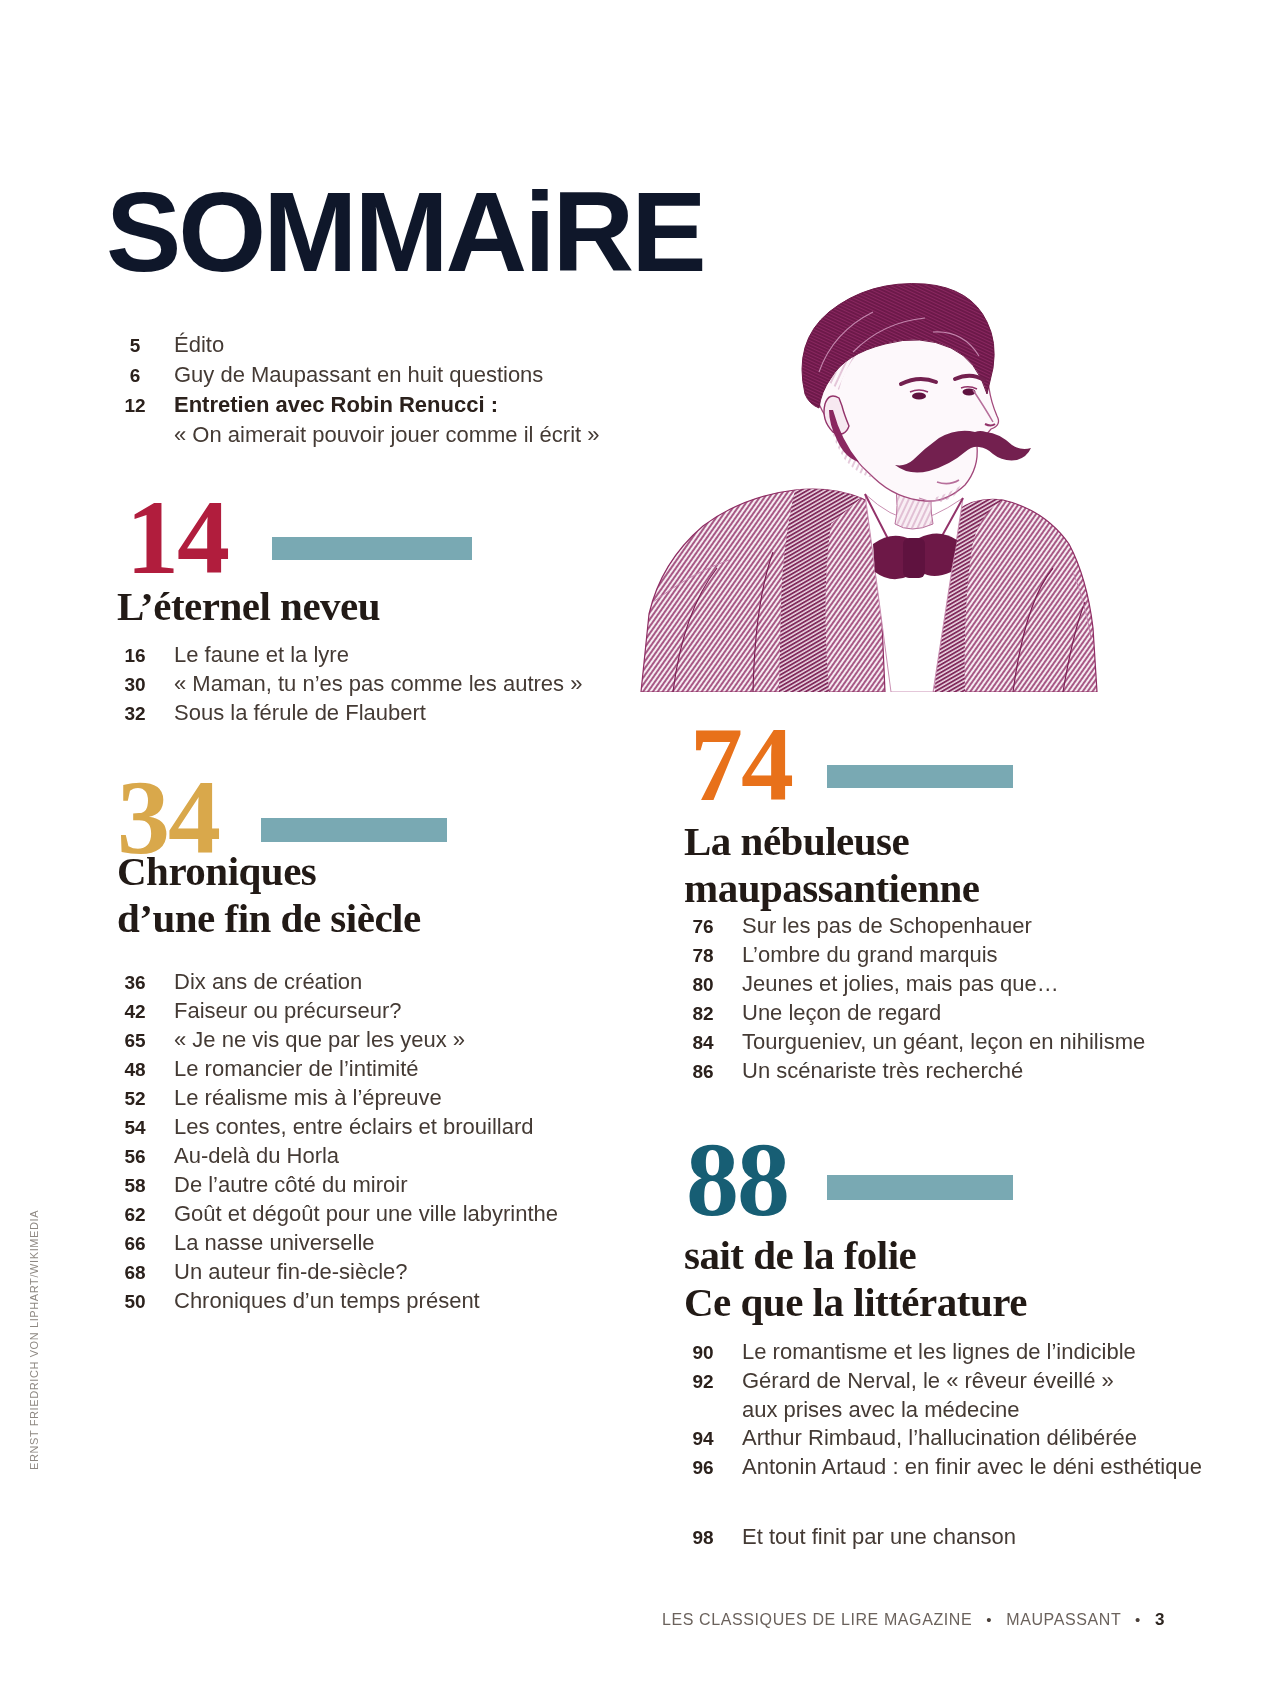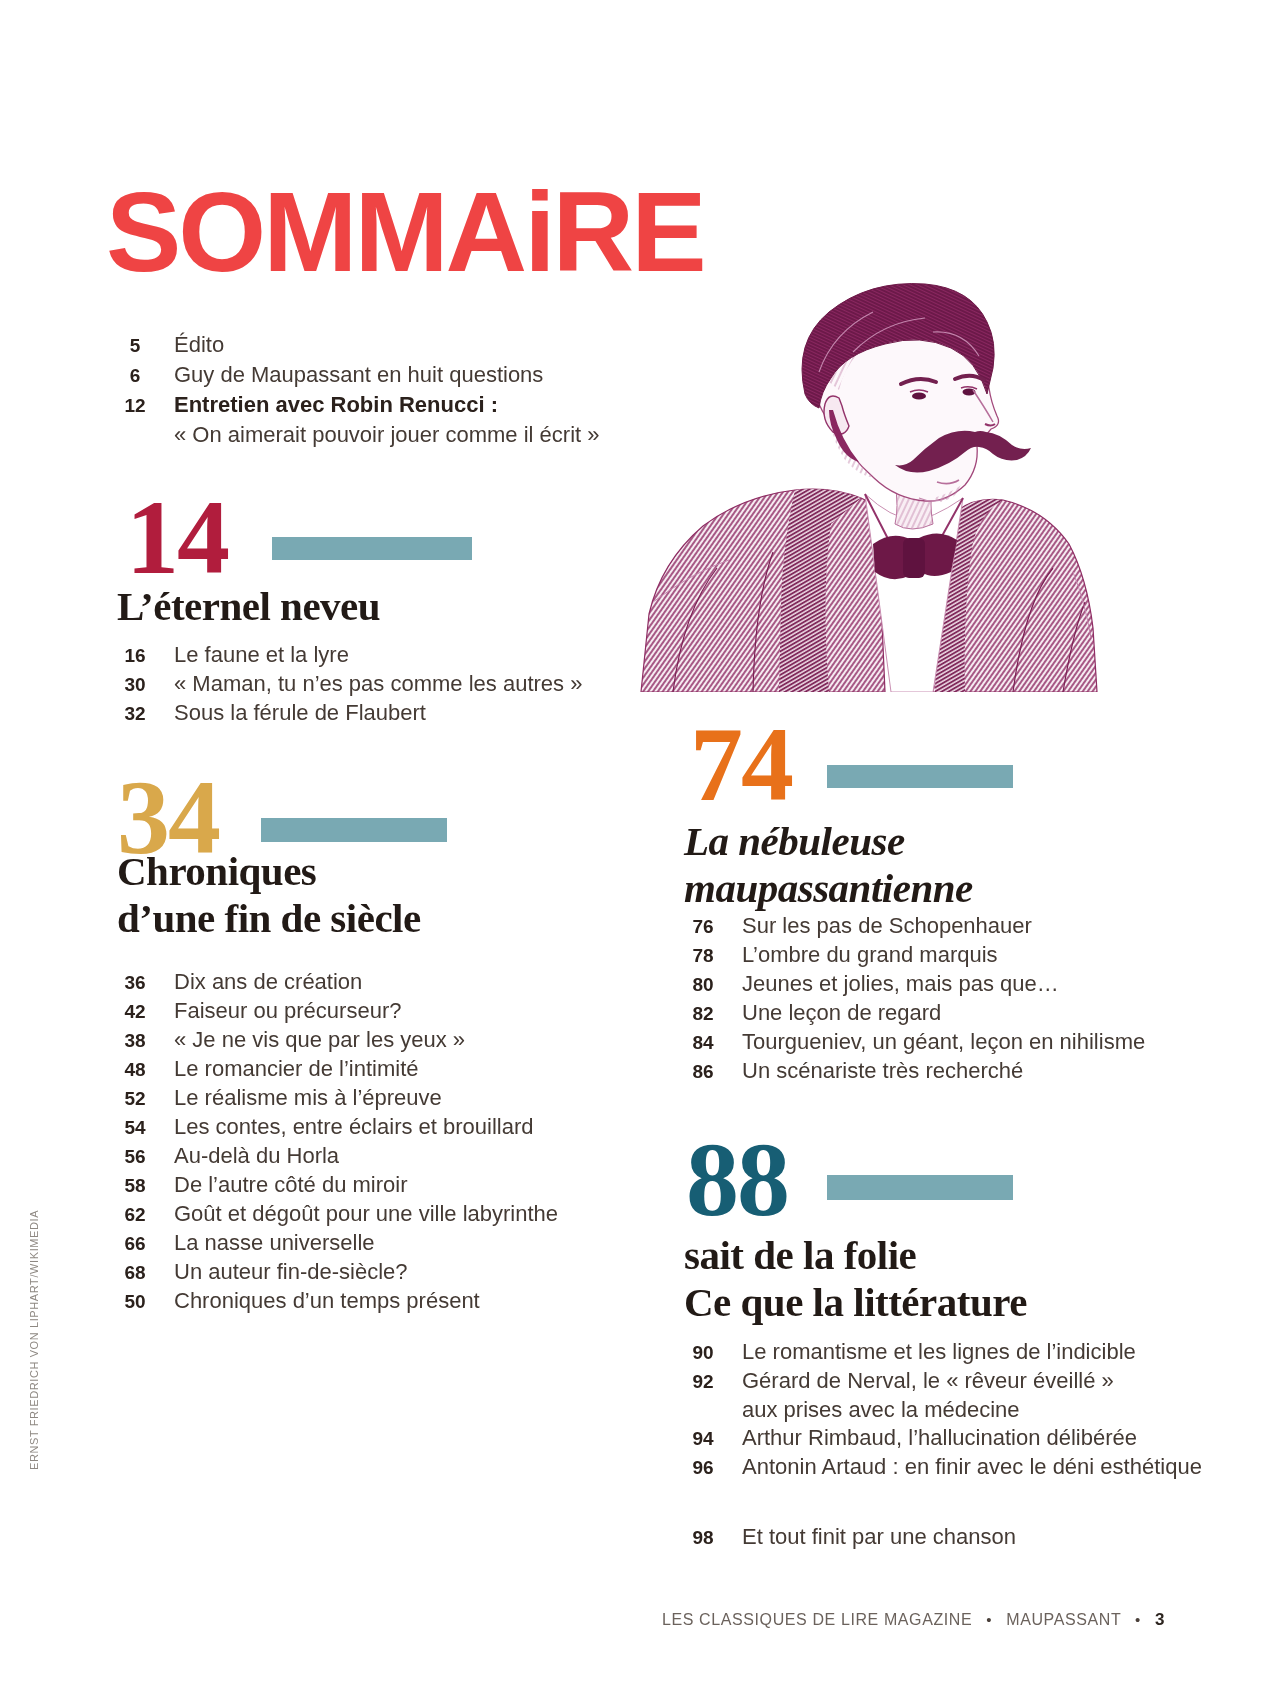--- a/index.html
+++ b/index.html
@@ -32,21 +32,21 @@
   .b14{left:272px;top:537px;width:200px;height:23px;}
   .b34{left:261px;top:818px;width:186px;height:24px;}
   .b74{left:827px;top:765px;width:186px;height:23px;}
   .b88{left:827px;top:1175px;width:186px;height:25px;}
 
   
   .sec-h{position:absolute;font-family:"Liberation Serif",serif;font-weight:bold;
          font-size:41px;line-height:47px;letter-spacing:-0.5px;color:#221a16;}
   .h14{left:117px;top:583px;}
   .h34{left:117px;top:848px;}
-  .h74{left:684px;top:818px;font-style:italic;}
+  .h74{left:684px;top:818px;}
   .h88{left:684px;top:1232px;}
 
   
   .i14{left:112px;top:641px;}
   .i34{left:112px;top:968px;}
   .i74{left:680px;top:912px;}
   .i88{left:680px;top:1338px;}
 
   
   .portrait{position:absolute;left:633px;top:272px;width:470px;height:420px;}
@@ -58,21 +58,21 @@
   .footer .pgnum{font-weight:bold;font-size:17px;color:#2d2520;}
 
   
   .credit{position:absolute;left:28px;top:1470px;transform:rotate(-90deg);
           transform-origin:0 0;white-space:nowrap;font-size:11px;letter-spacing:0.6px;
           color:#8e8882;}
 </style>
 </head>
 <body>
 
-<h1 class="page-title" style="color: #ef4444;">SOMMAiRE</h1>
+<h1 class="page-title" style="color: #0f172a;">SOMMAiRE</h1>
 
 <div class="list intro" style="left:112px;top:330px;">
     <div class="row">
       <span class="pg">5</span>
       <span class="tt">Édito</span>
     </div>
     <div class="row">
       <span class="pg">6</span>
       <span class="tt">Guy de Maupassant en huit questions</span>
     </div>
@@ -186,21 +186,21 @@
   <div class="list i34">
       <div class="row">
         <span class="pg">36</span>
         <span class="tt">Dix ans de création</span>
       </div>
       <div class="row">
         <span class="pg">42</span>
         <span class="tt">Faiseur ou précurseur?</span>
       </div>
       <div class="row">
-        <span class="pg">38</span>
+        <span class="pg">65</span>
         <span class="tt">« Je ne vis que par les yeux »</span>
       </div>
       <div class="row">
         <span class="pg">48</span>
         <span class="tt">Le romancier de l’intimité</span>
       </div>
       <div class="row">
         <span class="pg">52</span>
         <span class="tt">Le réalisme mis à l’épreuve</span>
       </div>

